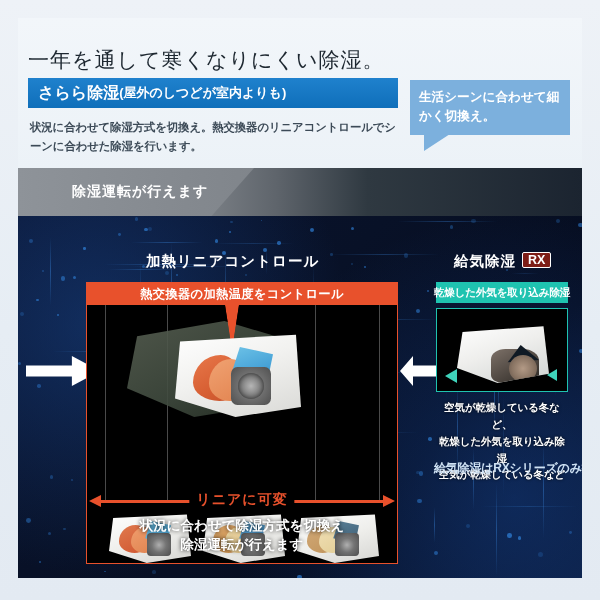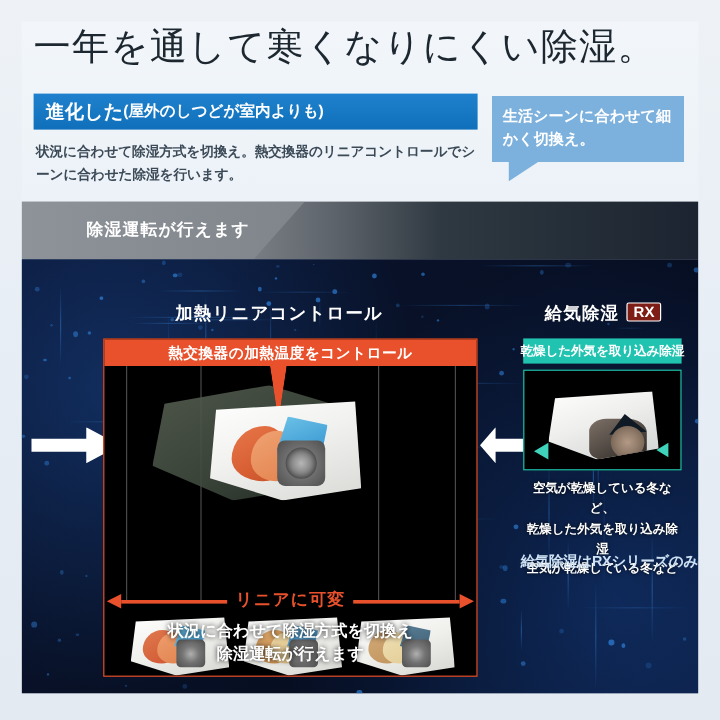--- a/index.html
+++ b/index.html
@@ -15,23 +15,23 @@
     padding:0;
   }
   .card{
     position:absolute;left:18px;top:18px;width:564px;height:560px;
     background:linear-gradient(180deg,#f2f6fa 0%,#e9f0f6 40%,#e6eef5 100%);
     box-sizing:border-box;overflow:hidden;
   }
 
   
   .title{
-    position:absolute;left:10px;top:0;width:540px;
+    position:absolute;left:10px;top:28px;width:540px;
     font-family:Liberation Sans, sans-serif;
-    font-size:31px;letter-spacing:1px;color:#1d2730;white-space:nowrap;
+    font-size:21px;letter-spacing:1px;color:#1d2730;white-space:nowrap;
   }
   .bluebar{
     position:absolute;left:10px;top:60px;width:370px;height:30px;
     background:linear-gradient(180deg,#1f81cd 0%,#0f6fba 100%);
     color:#fff;display:flex;align-items:center;padding-left:10px;
     box-sizing:border-box;font-weight:bold;font-size:16px;white-space:nowrap;
   }
   .bluebar .sub{font-size:13px;font-weight:bold;}
   .bodytext{
     position:absolute;left:12px;top:100px;width:372px;
@@ -255,21 +255,21 @@
 </style>
 </head>
 <body>
 
 <div class="page">
   <div class="card">
 
     <div class="title">一年を通して寒くなりにくい除湿。</div>
 
     <div class="bluebar">
-      <span>進化した</span>
+      <span>さらら除湿</span>
       <span class="sub">(屋外のしつどが室内よりも)</span>
     </div>
 
     <div class="bodytext">状況に合わせて除湿方式を切換え。熱交換器のリニアコントロールでシーンに合わせた除湿を行います。</div>
 
     <div class="callout">
       <span>生活シーンに合わせて細かく切換え。</span>
       <span class="tail"></span>
     </div>
 

